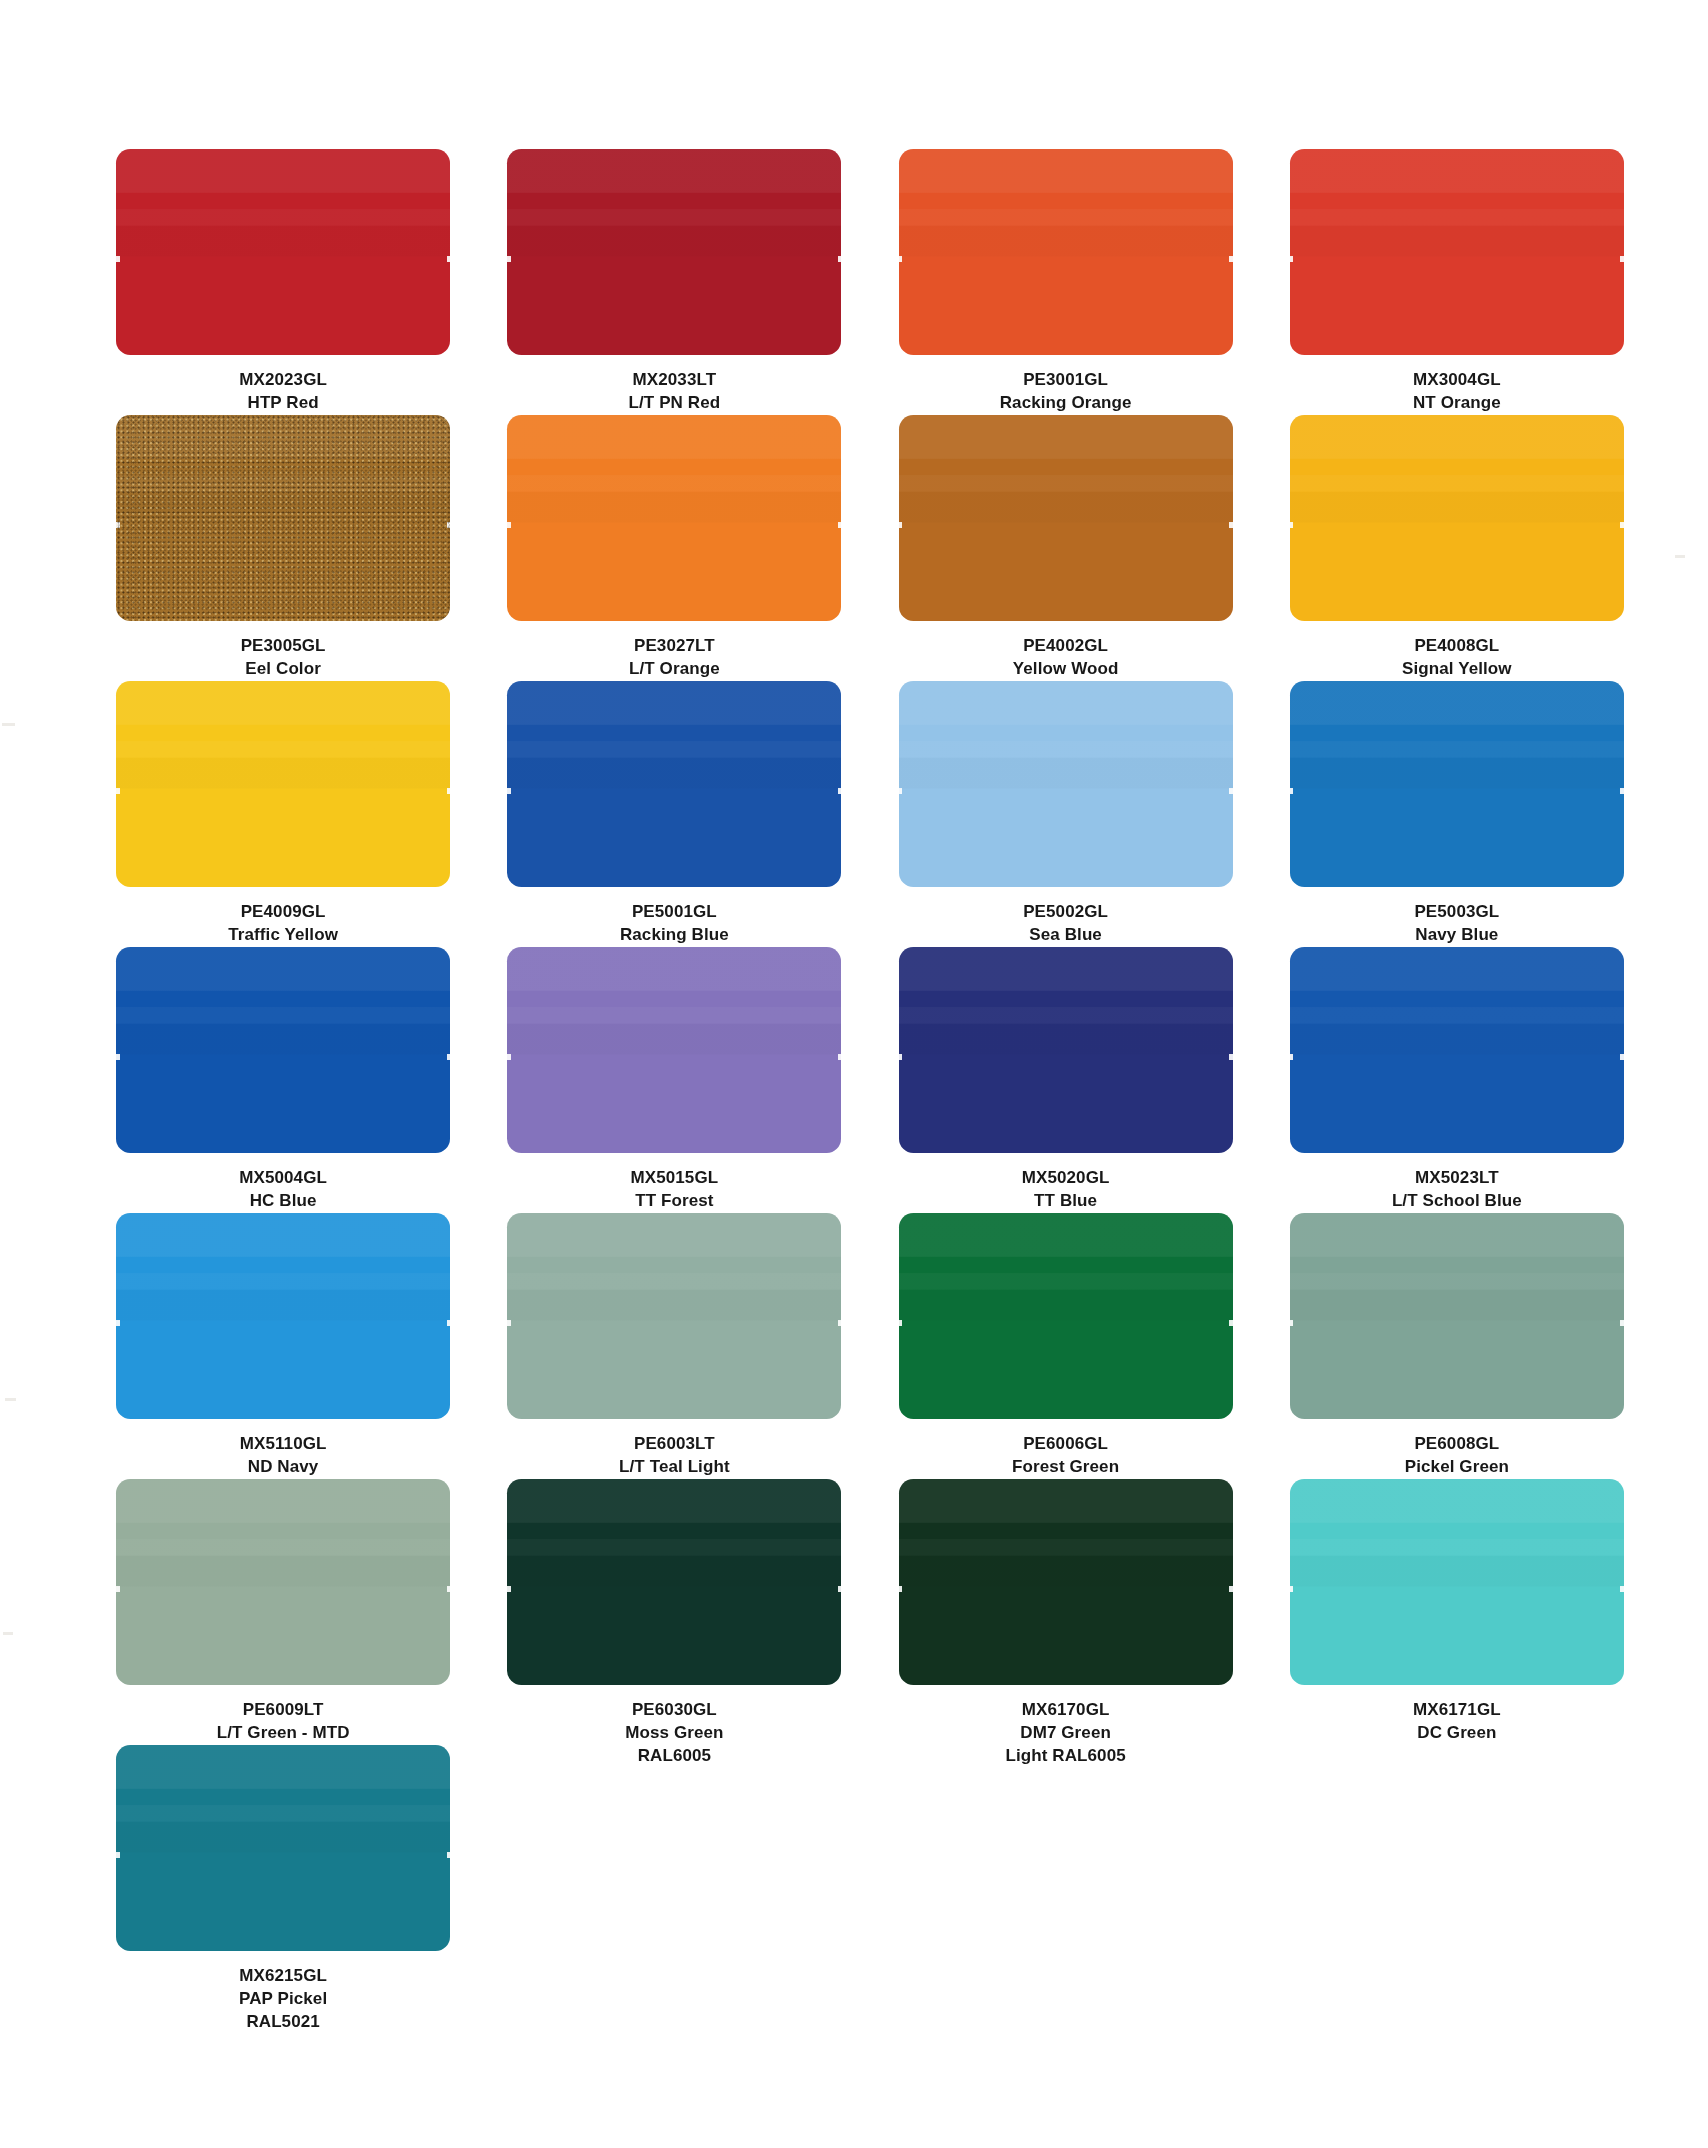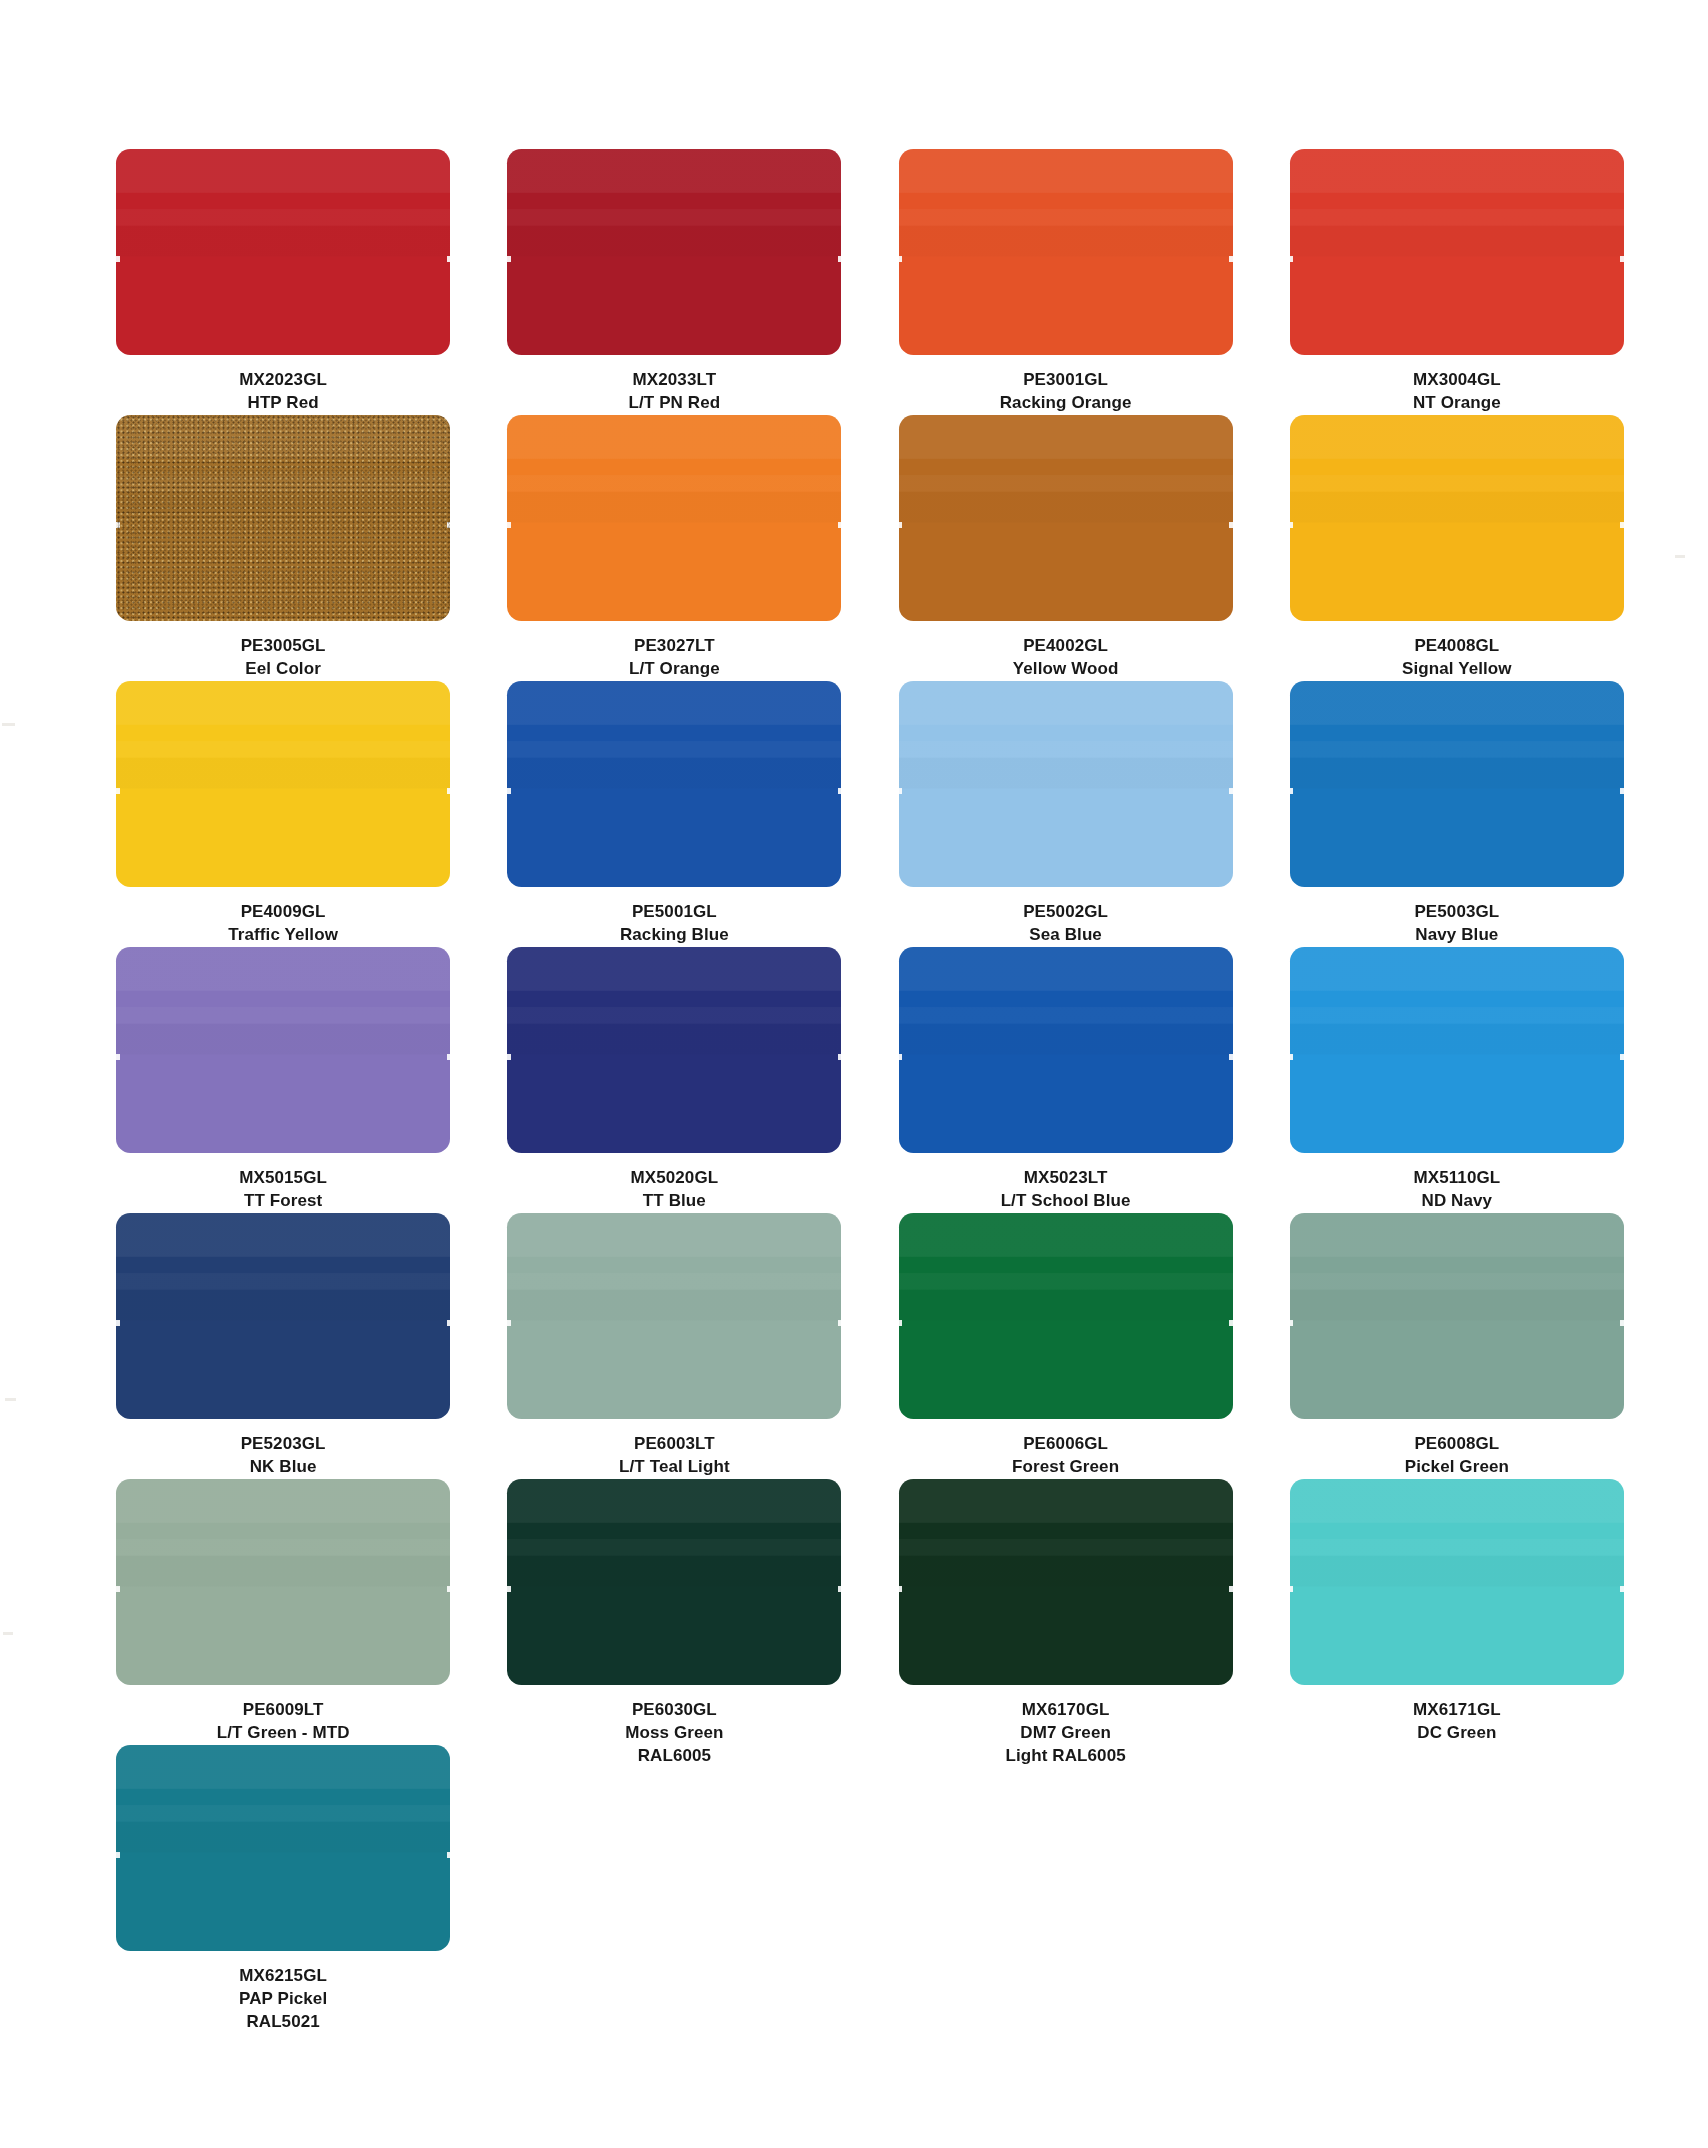--- a/index.html
+++ b/index.html
@@ -235,20 +235,29 @@
         <div class="chip-wrap">
           <div class="chip" style="background-color: rgb(25, 118, 189);">
             <span class="nick-l"></span>
             <span class="nick-r"></span>
           </div>
         </div>
         <div class="chip-caption"><span class="caption-line">PE5003GL</span><span class="caption-line">Navy Blue</span></div>
       </div>
       <div class="swatch-cell">
         <div class="chip-wrap">
+          <div class="chip" style="background-color: rgb(17, 85, 173);">
+            <span class="nick-l"></span>
+            <span class="nick-r"></span>
+          </div>
+        </div>
+        <div class="chip-caption"><span class="caption-line">MX5004GL</span><span class="caption-line">HC Blue</span></div>
+      </div>
+      <div class="swatch-cell">
+        <div class="chip-wrap">
           <div class="chip" style="background-color: rgb(132, 115, 188);">
             <span class="nick-l"></span>
             <span class="nick-r"></span>
           </div>
         </div>
         <div class="chip-caption"><span class="caption-line">MX5015GL</span><span class="caption-line">TT Forest</span></div>
       </div>
       <div class="swatch-cell">
         <div class="chip-wrap">
           <div class="chip" style="background-color: rgb(39, 48, 122);">
@@ -268,29 +277,20 @@
         <div class="chip-caption"><span class="caption-line">MX5023LT</span><span class="caption-line">L/T School Blue</span></div>
       </div>
       <div class="swatch-cell">
         <div class="chip-wrap">
           <div class="chip" style="background-color: rgb(36, 150, 219);">
             <span class="nick-l"></span>
             <span class="nick-r"></span>
           </div>
         </div>
         <div class="chip-caption"><span class="caption-line">MX5110GL</span><span class="caption-line">ND Navy</span></div>
-      </div>
-      <div class="swatch-cell">
-        <div class="chip-wrap">
-          <div class="chip" style="background-color: rgb(35, 63, 115);">
-            <span class="nick-l"></span>
-            <span class="nick-r"></span>
-          </div>
-        </div>
-        <div class="chip-caption"><span class="caption-line">PE5203GL</span><span class="caption-line">NK Blue</span></div>
       </div>
       <div class="swatch-cell">
         <div class="chip-wrap">
           <div class="chip" style="background-color: rgb(146, 175, 163);">
             <span class="nick-l"></span>
             <span class="nick-r"></span>
           </div>
         </div>
         <div class="chip-caption"><span class="caption-line">PE6003LT</span><span class="caption-line">L/T Teal Light</span></div>
       </div>

